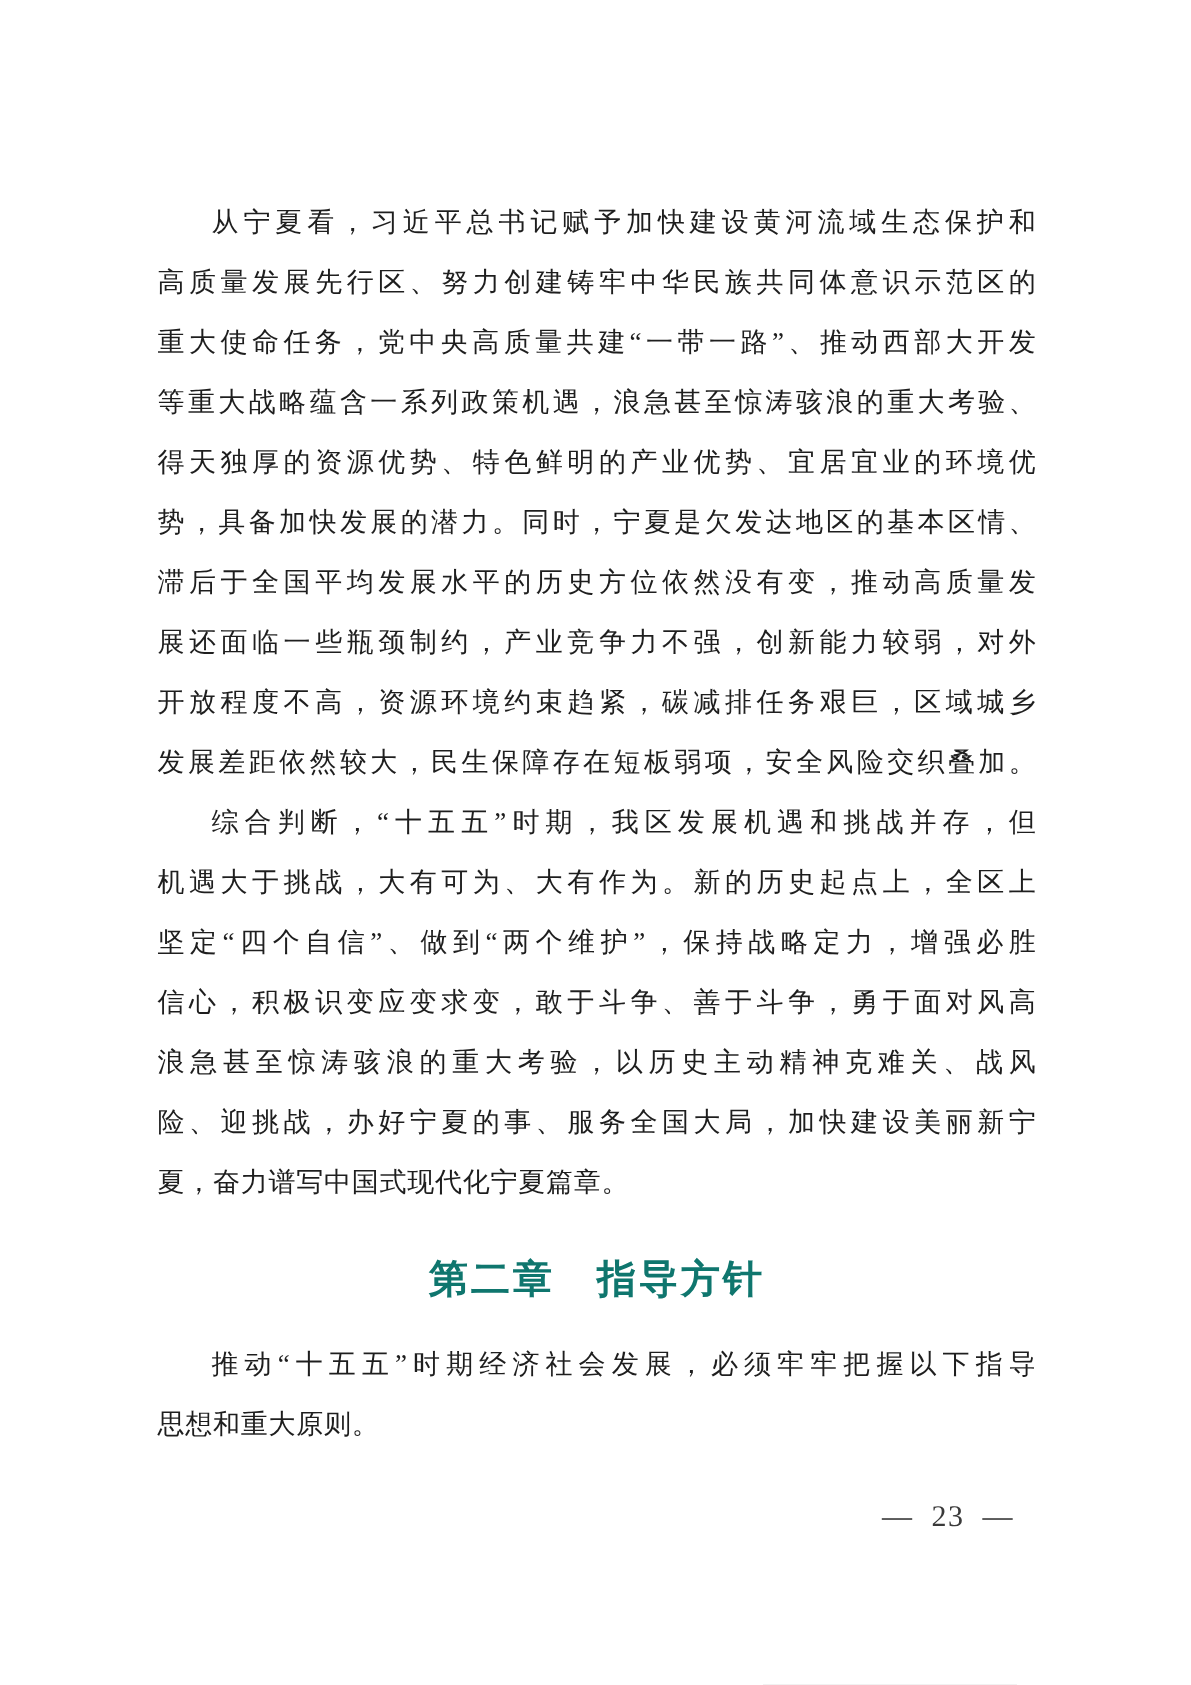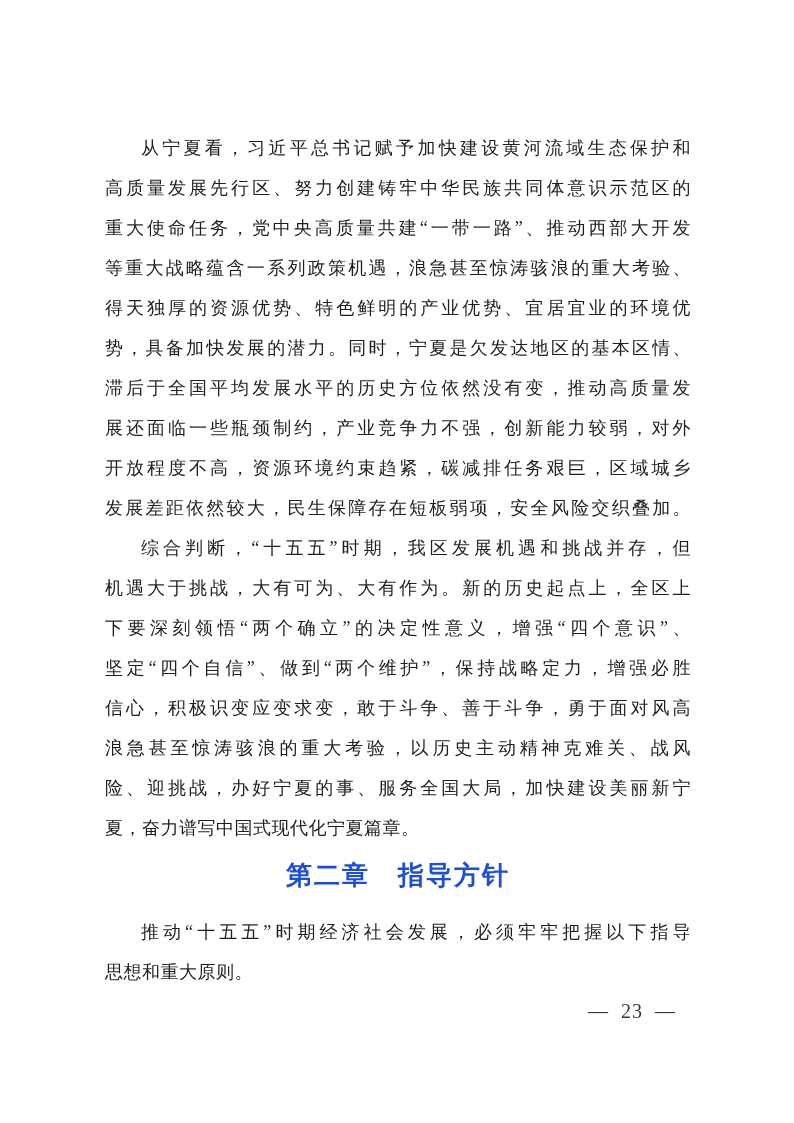--- a/index.html
+++ b/index.html
@@ -32,26 +32,26 @@
     letter-spacing: 0.5px;
   }
   .line.indent {
     text-indent: 2em;
   }
   .line.short {
     text-align: right;
     text-align-last: left;
   }
   .chapter-heading {
-    margin-top: 8px;
+    margin-top: 25px;
     height: 40px;
     line-height: 40px;
     font-size: 26px;
     font-weight: bold;
-    color: #1d4ed8;
+    color: #0f766e;
     text-align: center;
     letter-spacing: 2px;
   }
   .para3 {
     margin-top: 16px;
   }
   .page-number {
     position: absolute;
     top: 1000px;
     right: 118px;
@@ -82,21 +82,20 @@
       <div class="line">势，具备加快发展的潜力。同时，宁夏是欠发达地区的基本区情、</div>
       <div class="line">滞后于全国平均发展水平的历史方位依然没有变，推动高质量发</div>
       <div class="line">展还面临一些瓶颈制约，产业竞争力不强，创新能力较弱，对外</div>
       <div class="line">开放程度不高，资源环境约束趋紧，碳减排任务艰巨，区域城乡</div>
       <div class="line">发展差距依然较大，民生保障存在短板弱项，安全风险交织叠加。</div>
     </div>
 
     <div>
       <div class="line indent">综合判断，“十五五”时期，我区发展机遇和挑战并存，但</div>
       <div class="line">机遇大于挑战，大有可为、大有作为。新的历史起点上，全区上</div>
-      <div class="line">下要深刻领悟“两个确立”的决定性意义，增强“四个意识”、</div>
       <div class="line">坚定“四个自信”、做到“两个维护”，保持战略定力，增强必胜</div>
       <div class="line">信心，积极识变应变求变，敢于斗争、善于斗争，勇于面对风高</div>
       <div class="line">浪急甚至惊涛骇浪的重大考验，以历史主动精神克难关、战风</div>
       <div class="line">险、迎挑战，办好宁夏的事、服务全国大局，加快建设美丽新宁</div>
       <div class="line short">夏，奋力谱写中国式现代化宁夏篇章。</div>
     </div>
 
     <div class="chapter-heading">第二章　指导方针</div>
 
     <div class="para3">

